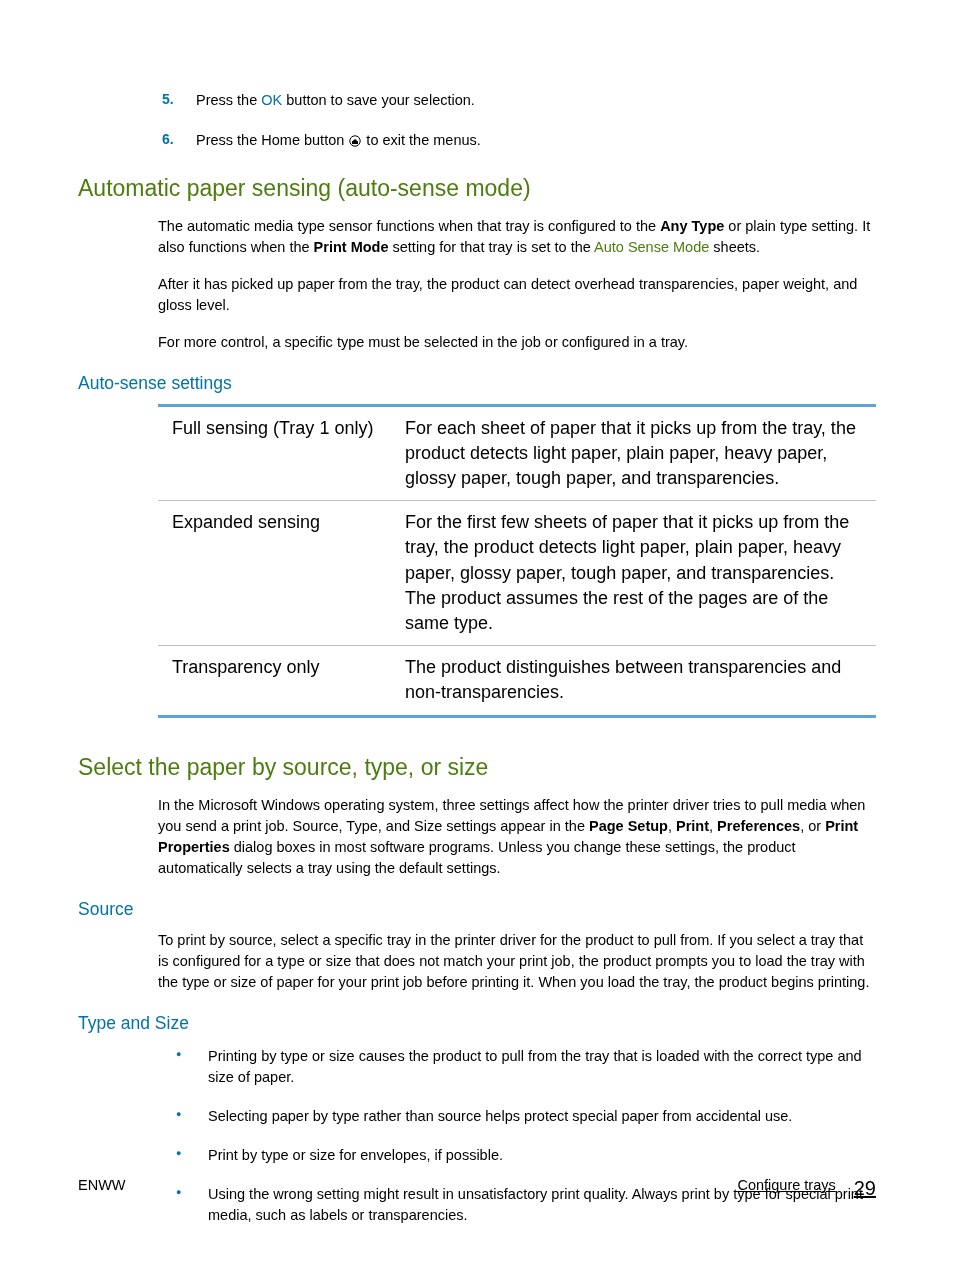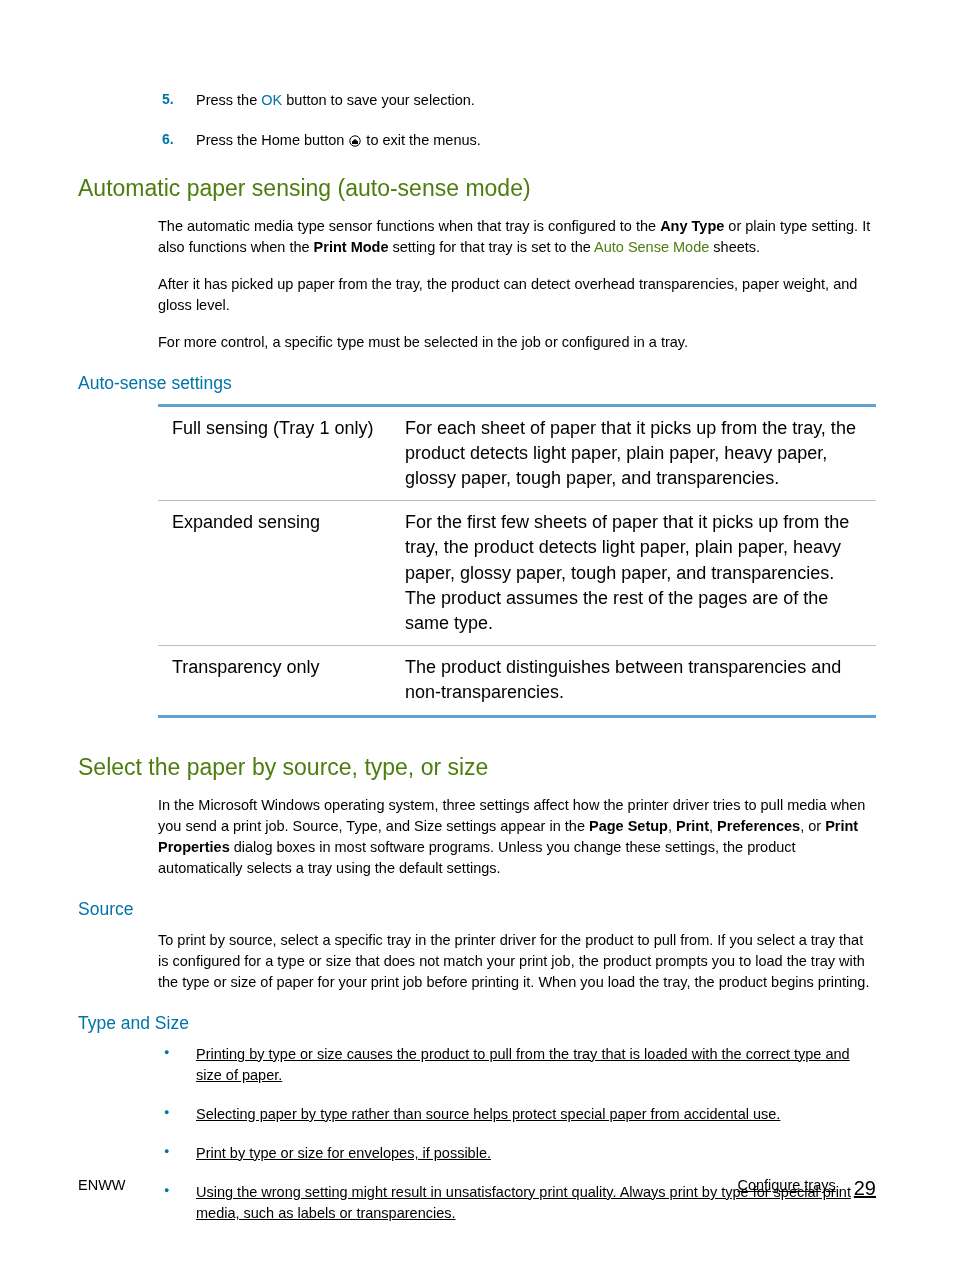--- a/index.html
+++ b/index.html
@@ -85,23 +85,22 @@
     line-height: 1.4;
   }
   .settings-table tr:last-child td {
     border-bottom: 3px solid #5fa3d6;
   }
   .settings-table td.col-name {
     width: 205px;
   }
   .bullet-list {
     list-style: none;
-    margin: 0;
+    margin: 12px;
     padding: 0 0 0 80px;
-    text-decoration: underline;
   }
   .bullet-list li {
     position: relative;
     padding-left: 38px;
     margin-bottom: 18px;
     font-size: 14.5px;
     line-height: 1.45;
   }
   .bullet-list li::before {
     content: "●";

